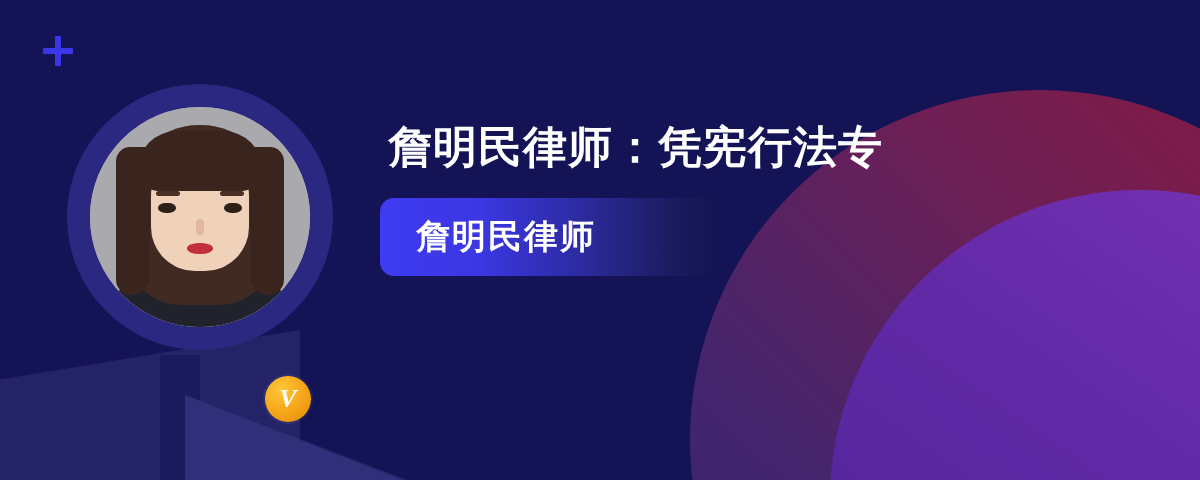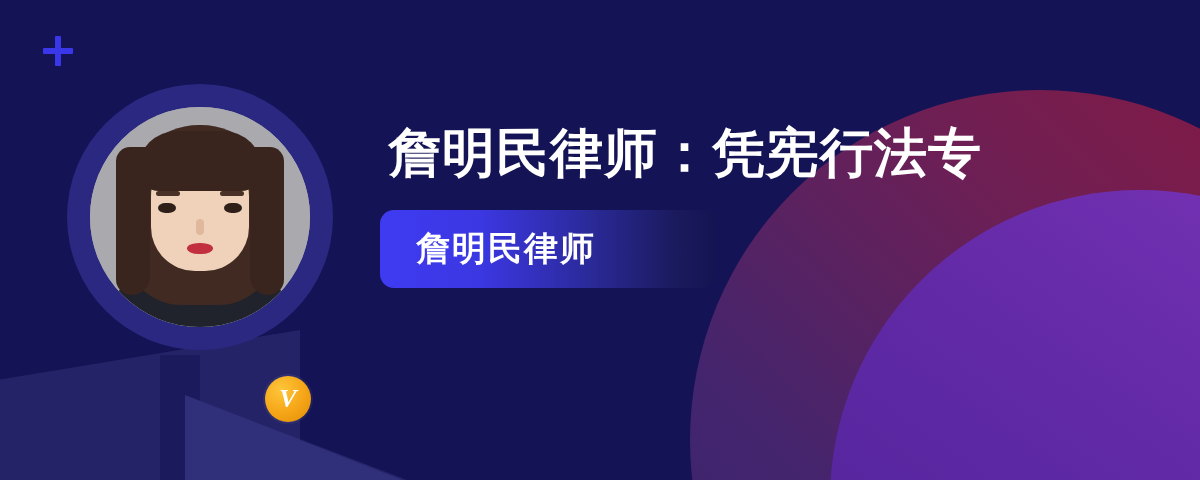--- a/index.html
+++ b/index.html
@@ -227,21 +227,21 @@
   
   .content {
     position: absolute;
     left: 388px;
     top: 118px;
     width: 700px;
   }
   .headline {
     margin: 0;
     color: #ffffff;
-    font-size: 53px;
+    font-size: 44px;
     font-weight: bold;
     line-height: 1.32;
     letter-spacing: 1px;
     white-space: nowrap;
   }
   .headline .line { display: block; }
 
   .cta-button {
     display: inline-flex;
     align-items: center;

